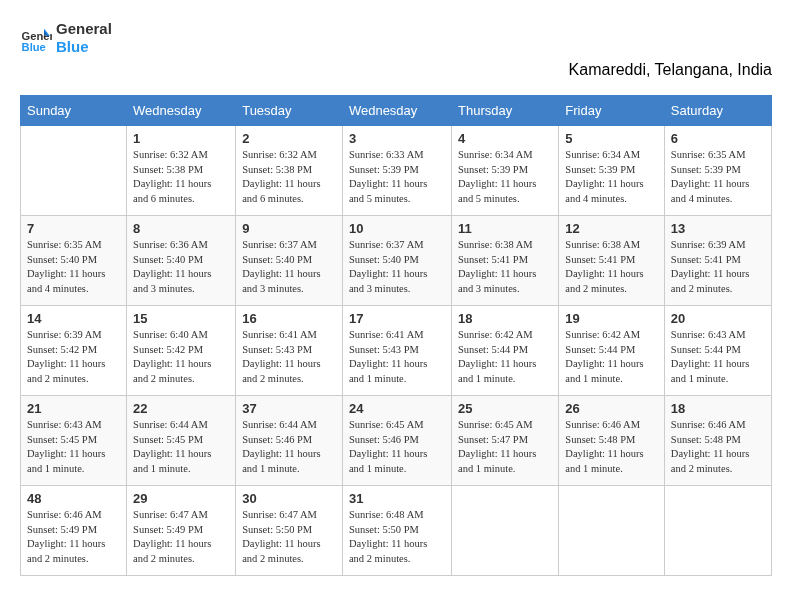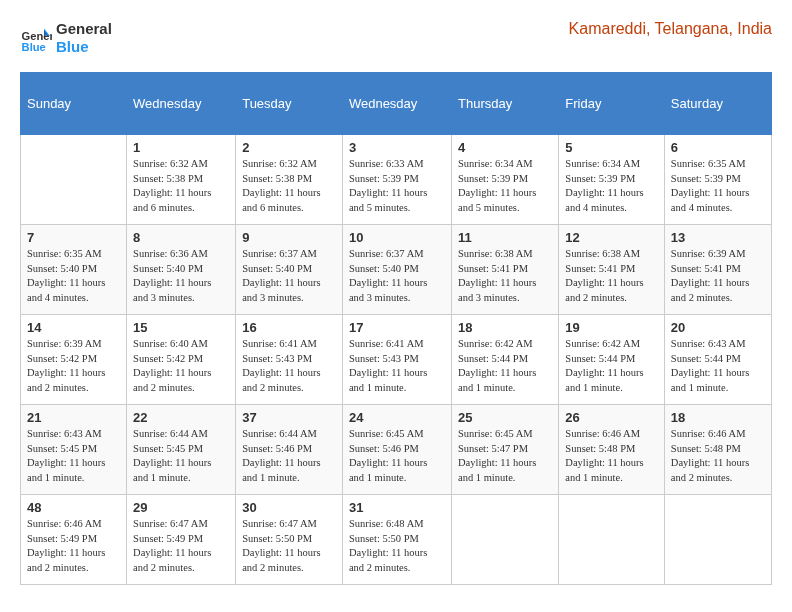--- a/index.html
+++ b/index.html
@@ -28,31 +28,32 @@
     .title-block {
       text-align: right;
     }
     .month-title {
       font-size: 36px;
       font-weight: normal;
       color: #333;
     }
     .location {
       font-size: 16px;
-      color: #c2410c;
+      color: #000000;
+      margin-top: 41px;
     }
     .calendar-table {
       width: 100%;
       border-collapse: collapse;
       font-size: 11px;
     }
     .calendar-table th {
       background-color: #3F80C8;
       color: white;
-      padding: 23px 6px;
+      padding: 7px 6px;
       text-align: left;
       font-size: 13px;
       font-weight: normal;
       border: 1px solid #3F80C8;
     }
     .calendar-table td {
       border: 1px solid #ccc;
       vertical-align: top;
       padding: 5px 6px;
       width: 113px;

